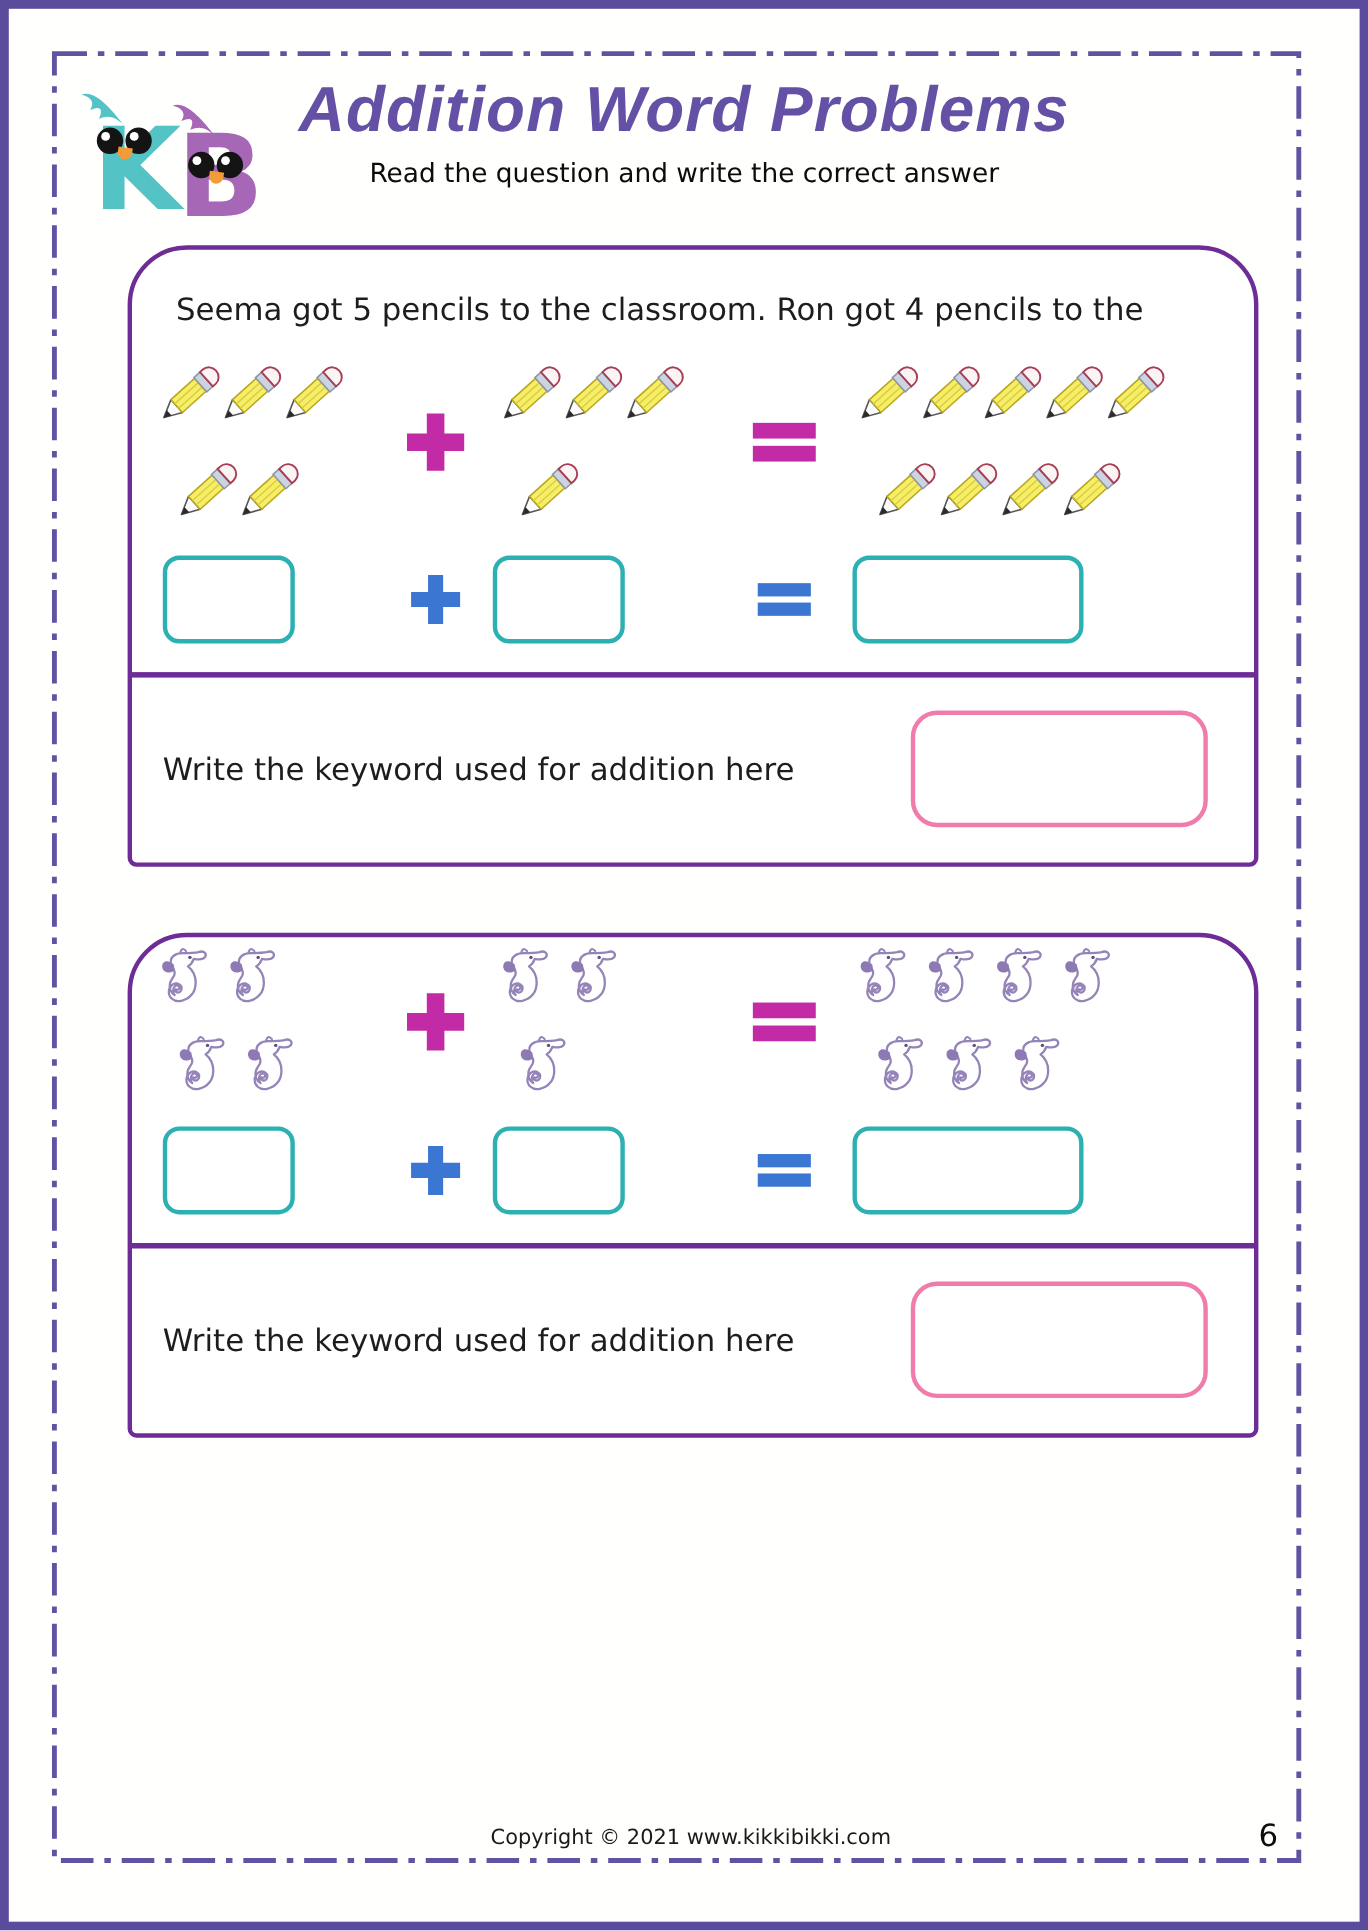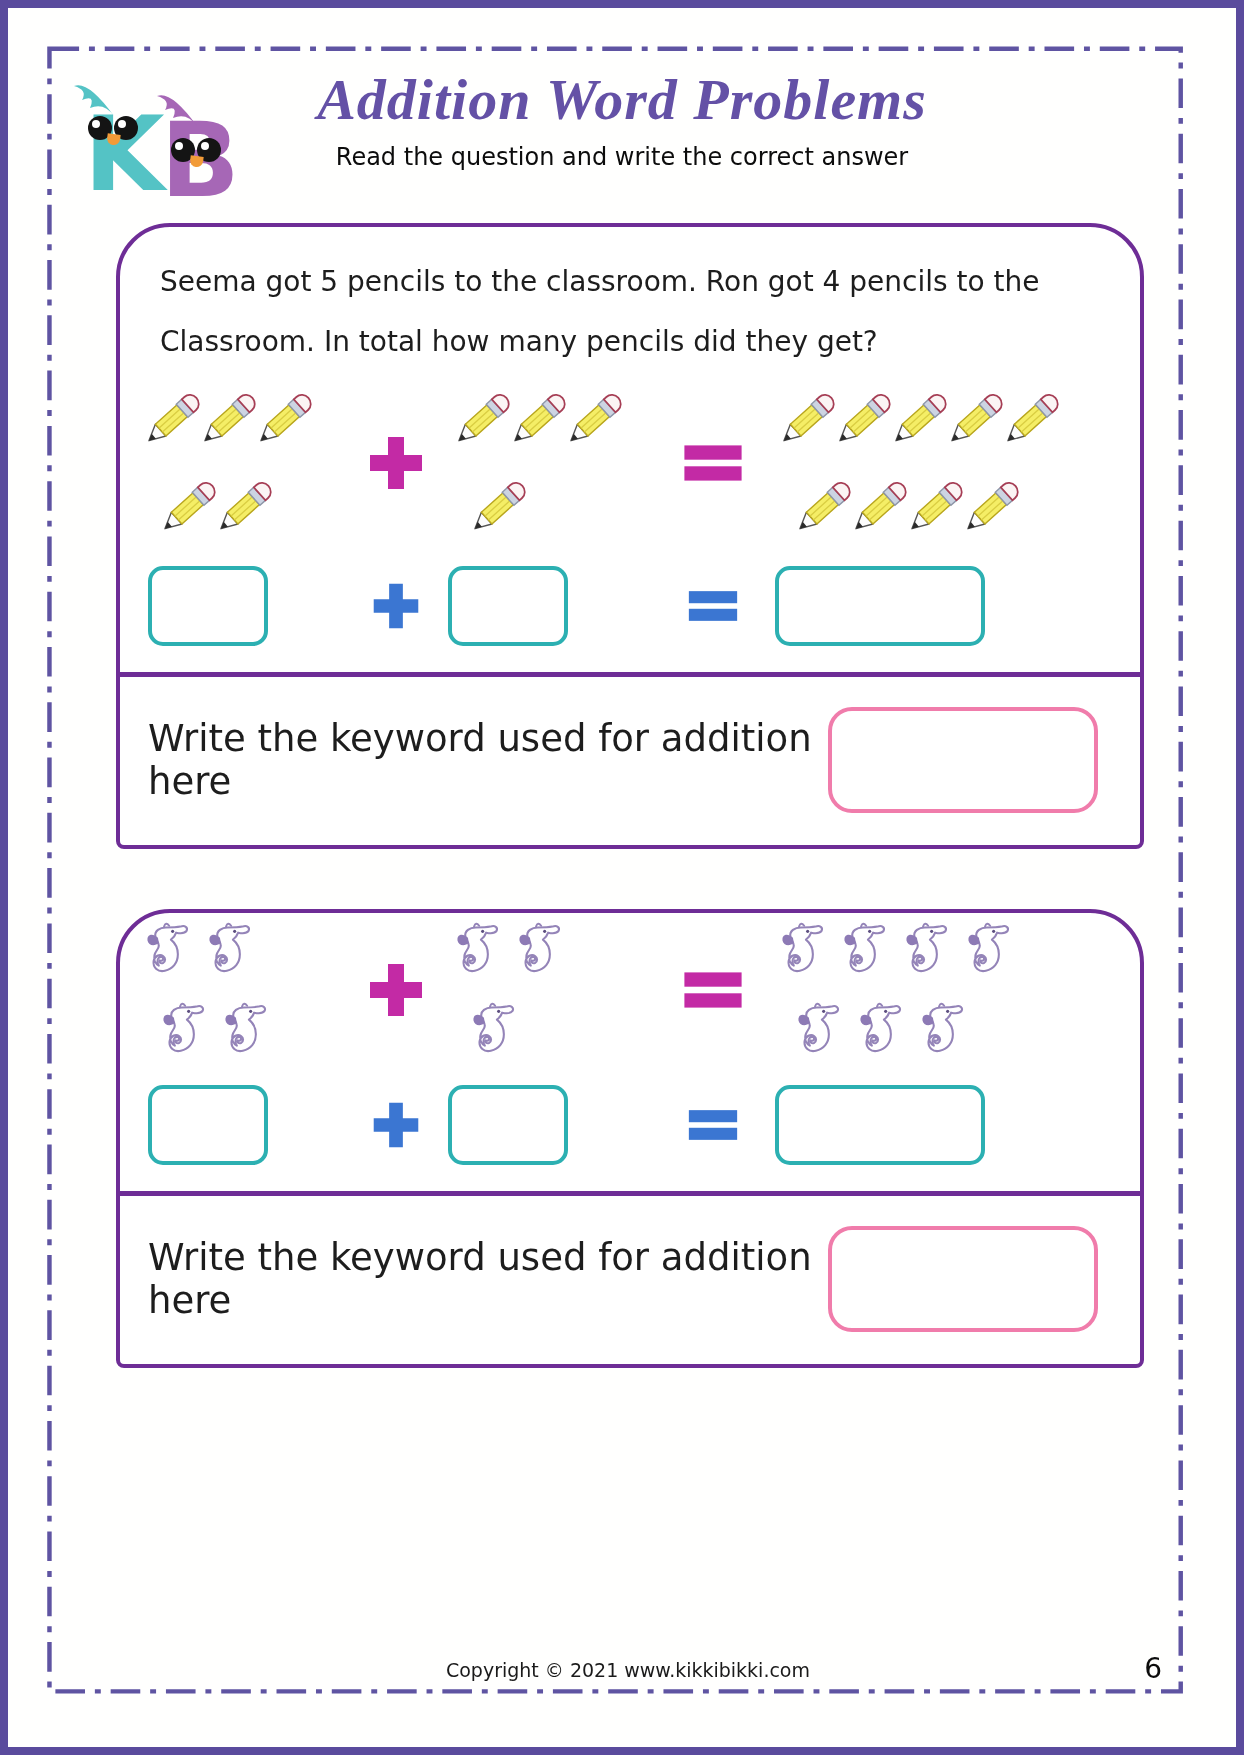--- a/index.html
+++ b/index.html
@@ -16,21 +16,21 @@
   .logo-letter{position:relative;font-weight:bold;font-size:104px;line-height:1;font-family:"DejaVu Sans",sans-serif;}
   .logo-letter.k{color:#54c3c5;}
   .logo-letter.b{color:#a667b6;margin-left:-4px;top:6px;}
   .crest{position:absolute;width:52px;height:44px;top:-26px;left:-16px;}
   .logo-letter.b .crest{left:-10px;top:-22px;}
   .eyes{position:absolute;top:14px;left:4px;display:flex;gap:2px;}
   .logo-letter.b .eyes{top:30px;left:10px;}
   .eye{width:24px;height:24px;border-radius:50%;background:#141414;position:relative;}
   .eye:after{content:"";position:absolute;width:8px;height:8px;border-radius:50%;background:#fff;left:4px;top:4px;}
   .beak{position:absolute;left:19px;top:18px;width:13px;height:11px;background:#f29b38;border-radius:0 0 8px 8px;transform:rotate(8deg);}
-  .title{margin:0;font-family:Liberation Serif, serif;font-style:italic;font-weight:bold;
+  .title{margin:0;font-family:Liberation Sans, sans-serif;font-style:italic;font-weight:bold;
          font-size:58px;letter-spacing:1px;color:#6451a6;}
   .subtitle{margin:10px 0 0;font-size:24px;color:#0c0c0c;}
 
   
   .card{
     position:relative;margin-left:108px;width:1028px;box-sizing:border-box;
     border:4px solid #6e2d96;border-radius:54px 54px 8px 8px;background:#fff;
   }
   .card.first{margin-top:52px;}
   .card + .card{margin-top:60px;}
@@ -54,21 +54,21 @@
   .answer-eq{padding:24px 14px 26px 18px;}
   .ansbox{
     width:120px;height:80px;border:4px solid #2cb0b2;border-radius:15px;background:#fff;
     font-size:34px;text-align:center;color:#222;outline:none;box-sizing:border-box;
     font-family:"DejaVu Sans",sans-serif;
   }
   .ansbox.a1{margin-left:10px;}
   .ansbox.a3{width:210px;margin-left:2px;}
   .divider{border-top:5px solid #6e2d96;}
   .keyword-row{display:flex;align-items:center;justify-content:space-between;padding:30px 42px 32px 28px;}
-  .keyword-row p{margin:0;font-size:37px;}
+  .keyword-row p{margin:0;font-size:28px;}
   .keyword-box{
     width:270px;height:106px;border:4px solid #f07cab;border-radius:24px;background:#fff;
     font-size:30px;text-align:center;color:#222;outline:none;box-sizing:border-box;
     font-family:"DejaVu Sans",sans-serif;flex:none;
   }
 
   
   .footer{position:absolute;left:0;right:0;bottom:66px;padding-left:12px;}
   .copyright{display:block;text-align:center;font-size:19px;color:#1a1a1a;}
   .page-num{position:absolute;right:74px;bottom:-4px;font-size:28px;color:#0c0c0c;}
@@ -136,21 +136,20 @@
           </span>
       </span>
     </div>
     <h1 class="title">Addition Word Problems</h1>
     <p class="subtitle">Read the question and write the correct answer</p>
   </div>
 
   <section class="card first">
     <div class="q-text">
       <p>Seema got 5 pencils to the classroom. Ron got 4 pencils to the</p>
-      <p>Classroom. In total how many pencils did they get?</p>
     </div>
     <div class="eq">
       <div class="group">
           <div class="icon-row">
             <svg class="icon pencil-svg" viewBox="0 0 80 80">
               <use href="#sym-pencil"></use>
             </svg>
             <svg class="icon pencil-svg" viewBox="0 0 80 80">
               <use href="#sym-pencil"></use>
             </svg>

